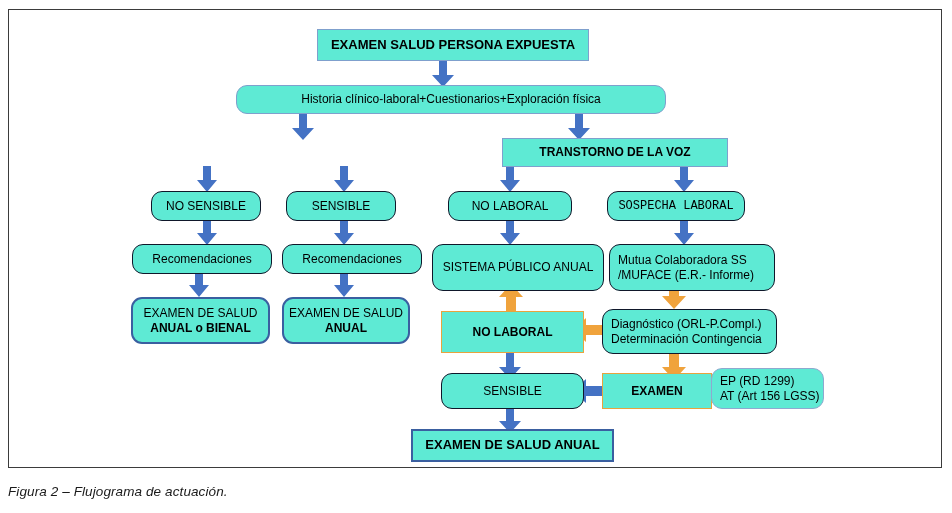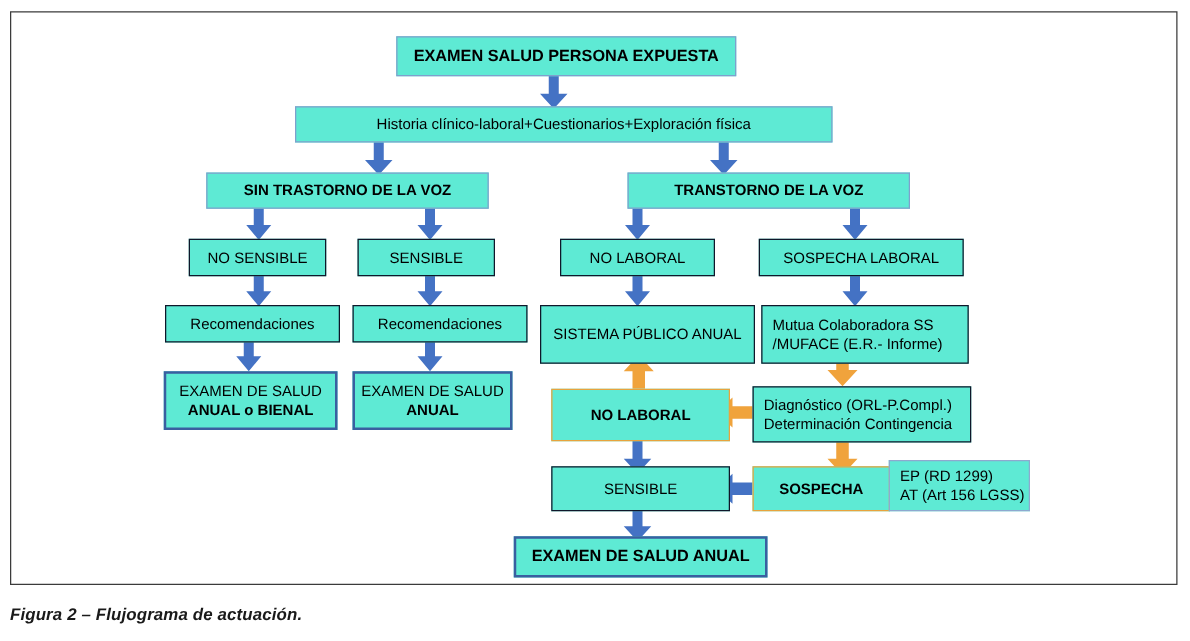--- a/index.html
+++ b/index.html
@@ -50,42 +50,42 @@
     white-space: nowrap;
   }
   
   .b-thin  { border: 1px solid #7fa0cd; }
   .b-mid   { border: 1px solid #0f172a; }
   .b-thick { border: 2px solid #3a5fa0; }
   .b-orange{ border: 1px solid #e8a33d; }
   .b-gray  { border: 1px solid #8ea9cf; }
 
   .t-bold   { font-weight: bold; }
-  .t-normal { font-weight: normal; }
+  .t-normal { font-weight: normal; border-radius: 11px; }
   .f12 { font-size: 12px; }
   .f13 { font-size: 13px; }
 
   .left-align { justify-content: center; text-align: left; }
   .left-align .lines { padding-left: 8px; }
 
   
   .arrow {
     position: absolute;
     z-index: 2;
   }
   .arrow svg { display: block; overflow: visible; }
 
   
   #caption {
     position: absolute;
     left: 8px;
     top: 484px;
     font-size: 13.5px;
     font-style: italic;
-    font-weight: bold;
+    font-weight: normal;
     color: #1a1a1a;
     letter-spacing: 0.1px;
     white-space: nowrap;
   }
 </style>
 </head>
 <body>
 
 <div id="page">
 
@@ -216,25 +216,20 @@
         <span class="l">EXAMEN SALUD PERSONA EXPUESTA</span>
       </div>
   </div>
 
   <div class="node b-thin t-normal f12" style="left:236px; top:85px; width:430px; height:29px;">
     <div class="lines">
         <span class="l">Historia clínico-laboral+Cuestionarios+Exploración física</span>
       </div>
   </div>
 
-  <div class="node b-thin t-bold f12" style="left:165px; top:138px; width:226px; height:29px;">
-    <div class="lines">
-        <span class="l">SIN TRASTORNO DE LA VOZ</span>
-      </div>
-  </div>
 
   <div class="node b-thin t-bold f12" style="left:488px; top:138px; width:226px; height:29px;margin-left:14px;">
     <div class="lines">
         <span class="l">TRANSTORNO DE LA VOZ</span>
       </div>
   </div>
 
   <div class="node b-mid t-normal f12" style="left:151px; top:191px; width:110px; height:30px;">
     <div class="lines">
         <span class="l">NO SENSIBLE</span>
@@ -246,21 +241,21 @@
         <span class="l">SENSIBLE</span>
       </div>
   </div>
 
   <div class="node b-mid t-normal f12" style="left:448px; top:191px; width:124px; height:30px;">
     <div class="lines">
         <span class="l">NO LABORAL</span>
       </div>
   </div>
 
-  <div class="node b-mid t-normal f12" style="left:607px; top:191px; width:164px; height:30px;">
+  <div class="node b-mid t-normal f12" style="left:607px; top:191px; width:138px; height:30px;font-family:Liberation Mono, monospace;">
     <div class="lines">
         <span class="l">SOSPECHA LABORAL</span>
       </div>
   </div>
 
   <div class="node b-mid t-normal f12" style="left:132px; top:244px; width:140px; height:30px;">
     <div class="lines">
         <span class="l">Recomendaciones</span>
       </div>
   </div>
@@ -312,21 +307,21 @@
   </div>
 
   <div class="node b-mid t-normal f12" style="left:441px; top:373px; width:143px; height:36px;">
     <div class="lines">
         <span class="l">SENSIBLE</span>
       </div>
   </div>
 
   <div class="node b-orange t-bold f12" style="left:602px; top:373px; width:110px; height:36px;">
     <div class="lines">
-        <span class="l">SOSPECHA</span>
+        <span class="l">EXAMEN</span>
       </div>
   </div>
 
   <div class="node b-gray t-normal f12 left-align" style="left:711px; top:368px; width:113px; height:41px;">
     <div class="lines">
       <span class="l">EP (RD 1299)</span>
       <span class="l">AT (Art 156 LGSS)</span>
     </div>
   </div>
 

